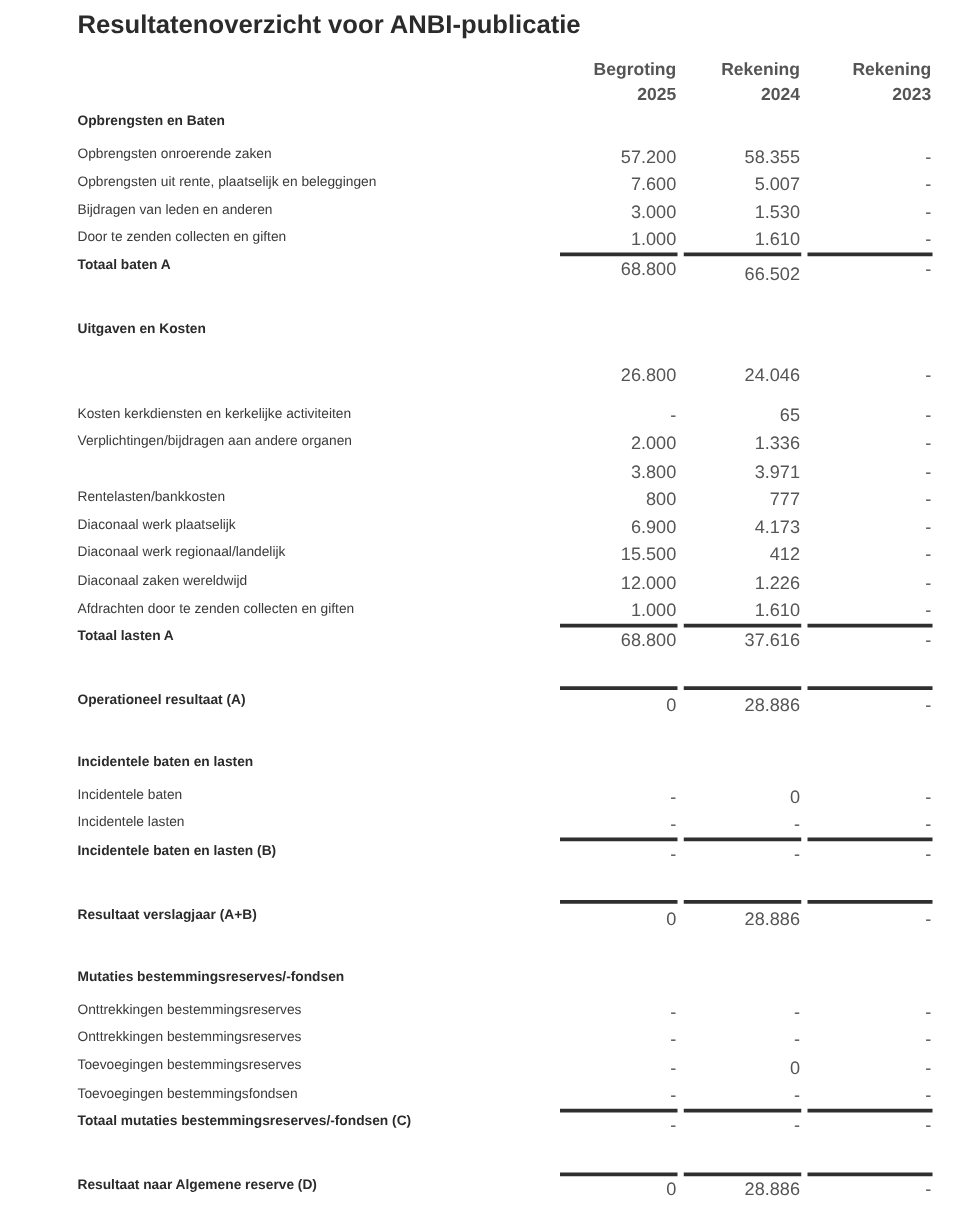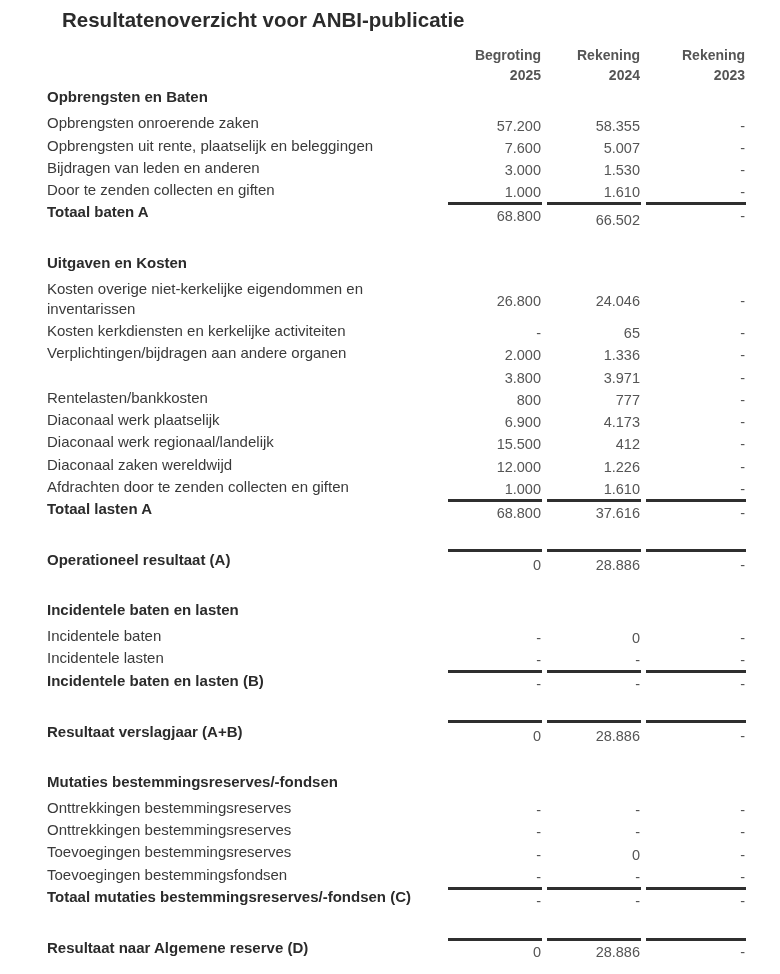--- a/index.html
+++ b/index.html
@@ -1,21 +1,21 @@
 <!DOCTYPE html>
 <html><head>
 <meta charset="utf-8">
 <style>
   html, body { margin: 0; padding: 0; background: #ffffff; }
   body { width: 780px; height: 974px; position: relative; overflow: hidden;
          font-family: "Liberation Sans", sans-serif; color: #333333; }
   .title { position: absolute; left: 62px; top: 8px; font-size: 20.5px; font-weight: bold; color: #2b2b2b; margin: 0; white-space: nowrap; }
   .hdr { position: absolute; top: 45px; font-size: 14px; font-weight: bold; color: #555555; text-align: right; line-height: 20px; }
   .row { position: absolute; left: 0; width: 780px; height: 22px; }
-  .lbl { position: absolute; left: 47px; font-size: 15px; color: #3a3a3a; white-space: nowrap; line-height: 20px; }
+  .lbl { position: absolute; left: 62px; font-size: 11px; color: #3a3a3a; white-space: nowrap; line-height: 20px; }
   .lbl.bold { font-weight: bold; color: #2b2b2b; }
   .lbl.wrap { white-space: normal; width: 340px; }
   .num { position: absolute; font-size: 14.5px; color: #555555; text-align: right; line-height: 20px; }
   .c1 { right: 239px; }  
   .c2 { right: 140px; }  
   .c3 { right: 35px; }   
   .line { position: absolute; height: 3px; background: #2f2f2f; }
   .l1 { left: 448px; width: 94px; }
   .l2 { left: 547px; width: 94px; }
   .l3 { left: 646px; width: 100px; }
@@ -63,21 +63,20 @@
   <span class="lbl bold">Totaal baten A</span>
   <span class="num c1" style="top:4px">68.800</span>
   <span class="num c2" style="top:8px">66.502</span>
   <span class="num c3" style="top:4px">-</span>
 </div>
 
 <div class="row" style="top:253px">
   <span class="lbl bold">Uitgaven en Kosten</span>
 </div>
 <div class="row" style="top:279px; height:42px">
-  <span class="lbl wrap">Kosten overige niet-kerkelijke eigendommen en inventarissen</span>
   <span class="num c1" style="top:12px">26.800</span>
   <span class="num c2" style="top:12px">24.046</span>
   <span class="num c3" style="top:12px">-</span>
 </div>
 <div class="row" style="top:321px">
   <span class="lbl">Kosten kerkdiensten en kerkelijke activiteiten</span>
   <span class="num c1" style="top:2px">-</span>
   <span class="num c2" style="top:2px">65</span>
   <span class="num c3" style="top:2px">-</span>
 </div>

